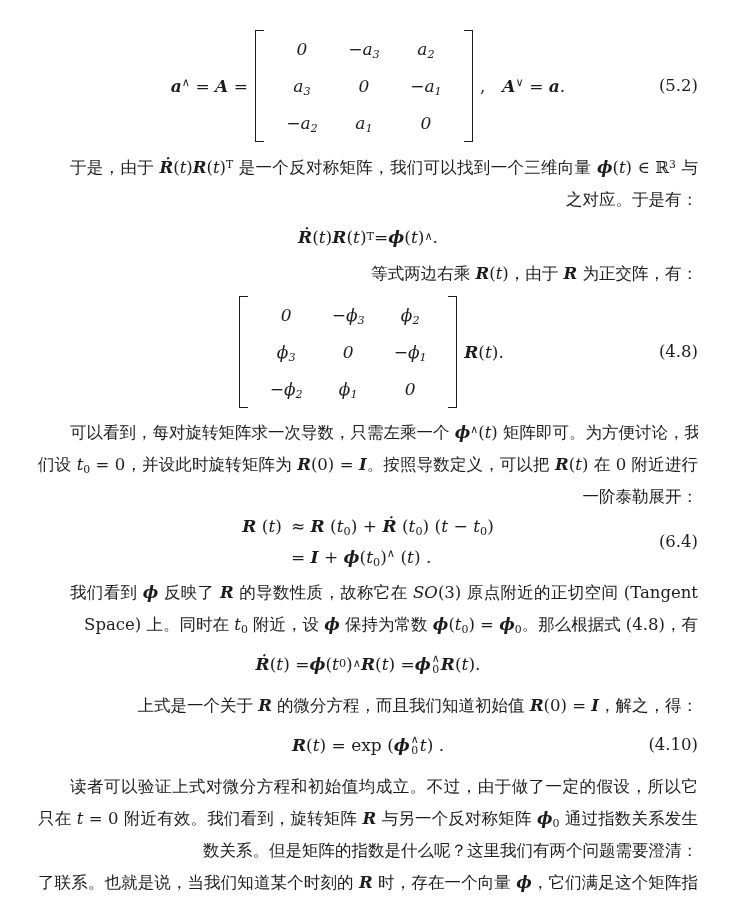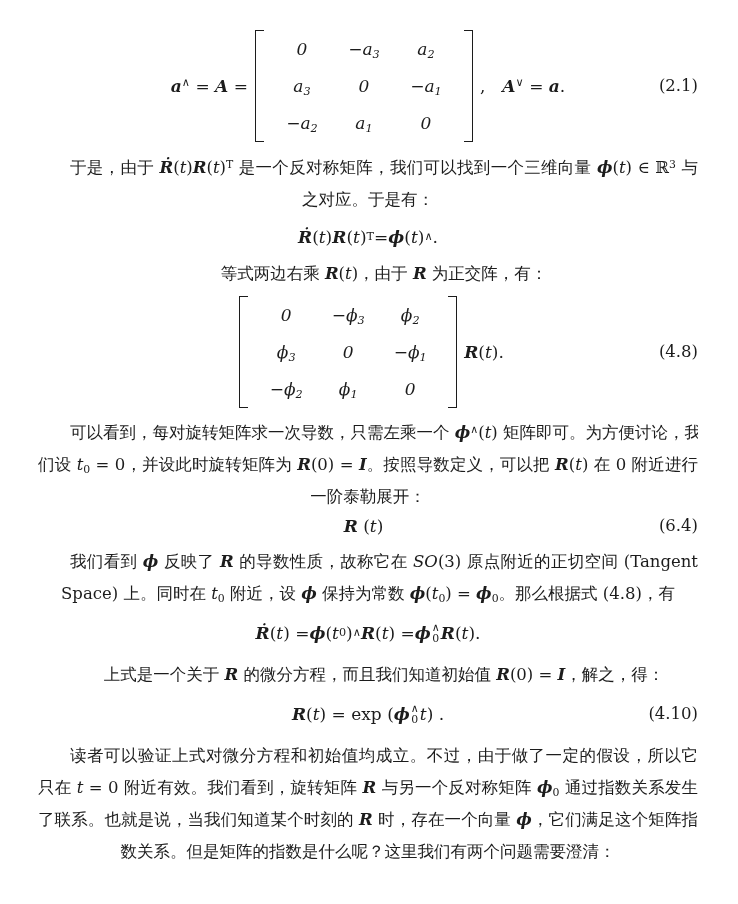--- a/index.html
+++ b/index.html
@@ -12,21 +12,21 @@
     box-sizing:border-box;
     padding:26px 40px 0 38px;
     overflow:hidden;
   }
   
   .para{font-size:16.5px;line-height:32px;}
   .pline{
     display:block;
     white-space:nowrap;
     overflow:hidden;
-    text-align:center;
+    text-align:right;
   }
   .pline.fill{text-align:justify;text-align-last:justify;}
   .pline.indent{text-indent:32px;margin-top:9px;}
   
   .eqrow{
     position:relative;
     display:flex;
     justify-content:center;
     align-items:center;
     font-size:17px;
@@ -98,21 +98,21 @@
             <span class="mcell">0</span>
             <span class="mcell">−<span class="it">a</span><span class="sub">1</span></span>
             <span class="mcell">−<span class="it">a</span><span class="sub">2</span></span>
             <span class="mcell"><span class="it">a</span><span class="sub">1</span></span>
             <span class="mcell">0</span>
           </span>
         <span class="brk brk-r"></span>
       </span>
       <span>,  <span class="bi">A</span><span class="sup">∨</span> = <span class="bi">a</span>.</span>
     </span>
-    <span class="eqnum">(2.1)</span>
+    <span class="eqnum">(5.2)</span>
   </div>
 
   <div class="para">
       <div class="pline fill indent">于是，由于 <span class="bi">Ṙ</span>(<span class="it">t</span>)<span class="bi">R</span>(<span class="it">t</span>)<span class="sup">T</span> 是一个反对称矩阵，我们可以找到一个三维向量 <span class="bi">ϕ</span>(<span class="it">t</span>) ∈ ℝ<span class="sup">3</span> 与</div>
       <div class="pline">之对应。于是有：</div>
     </div>
 
   <div class="eqrow m-inline1">
     <span class="eqbody"><span class="bi">Ṙ</span>(<span class="it">t</span>)<span class="bi">R</span>(<span class="it">t</span>)<span class="sup">T</span> = <span class="bi">ϕ</span>(<span class="it">t</span>)<span class="sup">∧</span>.</span>
   </div>
@@ -145,21 +145,23 @@
 
   <div class="para">
       <div class="pline fill indent">可以看到，每对旋转矩阵求一次导数，只需左乘一个 <span class="bi">ϕ</span><span class="sup">∧</span>(<span class="it">t</span>) 矩阵即可。为方便讨论，我</div>
       <div class="pline fill">们设 <span class="it">t</span><span class="sub">0</span> = 0，并设此时旋转矩阵为 <span class="bi">R</span>(0) = <span class="bi">I</span>。按照导数定义，可以把 <span class="bi">R</span>(<span class="it">t</span>) 在 0 附近进行</div>
       <div class="pline">一阶泰勒展开：</div>
     </div>
 
   <div class="eqrow m-49">
     <span class="align2">
       <span class="a2-l"><span class="bi">R</span> (<span class="it">t</span>)</span>
+      <span class="a2-r">≈ <span class="bi">R</span> (<span class="it">t</span><span class="sub">0</span>) + <span class="bi">Ṙ</span> (<span class="it">t</span><span class="sub">0</span>) (<span class="it">t</span> − <span class="it">t</span><span class="sub">0</span>)</span>
       <span class="a2-l"></span>
+      <span class="a2-r">= <span class="bi">I</span> + <span class="bi">ϕ</span>(<span class="it">t</span><span class="sub">0</span>)<span class="sup">∧</span> (<span class="it">t</span>) .</span>
     </span>
     <span class="eqnum">(6.4)</span>
   </div>
 
   <div class="para">
       <div class="pline fill indent">我们看到 <span class="bi">ϕ</span> 反映了 <span class="bi">R</span> 的导数性质，故称它在 <span class="it">SO</span>(3) 原点附近的正切空间 (Tangent</div>
       <div class="pline">Space) 上。同时在 <span class="it">t</span><span class="sub">0</span> 附近，设 <span class="bi">ϕ</span> 保持为常数 <span class="bi">ϕ</span>(<span class="it">t</span><span class="sub">0</span>) = <span class="bi">ϕ</span><span class="sub">0</span>。那么根据式 (4.8)，有</div>
     </div>
 
   <div class="eqrow m-ode">
@@ -177,17 +179,17 @@
     <span class="eqbody"><span class="bi">R</span>(<span class="it">t</span>) = exp (<span class="bi">ϕ</span><span class="supsub">
           <span class="ss-top">∧</span>
           <span class="ss-bot">0</span>
         </span><span class="it">t</span>) .</span>
     <span class="eqnum">(4.10)</span>
   </div>
 
   <div class="para">
       <div class="pline fill indent">读者可以验证上式对微分方程和初始值均成立。不过，由于做了一定的假设，所以它</div>
       <div class="pline fill">只在 <span class="it">t</span> = 0 附近有效。我们看到，旋转矩阵 <span class="bi">R</span> 与另一个反对称矩阵 <span class="bi">ϕ</span><span class="sub">0</span> 通过指数关系发生</div>
+      <div class="pline">数关系。但是矩阵的指数是什么呢？这里我们有两个问题需要澄清：</div>
       <div class="pline fill">了联系。也就是说，当我们知道某个时刻的 <span class="bi">R</span> 时，存在一个向量 <span class="bi">ϕ</span>，它们满足这个矩阵指</div>
-      <div class="pline">数关系。但是矩阵的指数是什么呢？这里我们有两个问题需要澄清：</div>
     </div>
 
 </div>
 
 </body></html>

